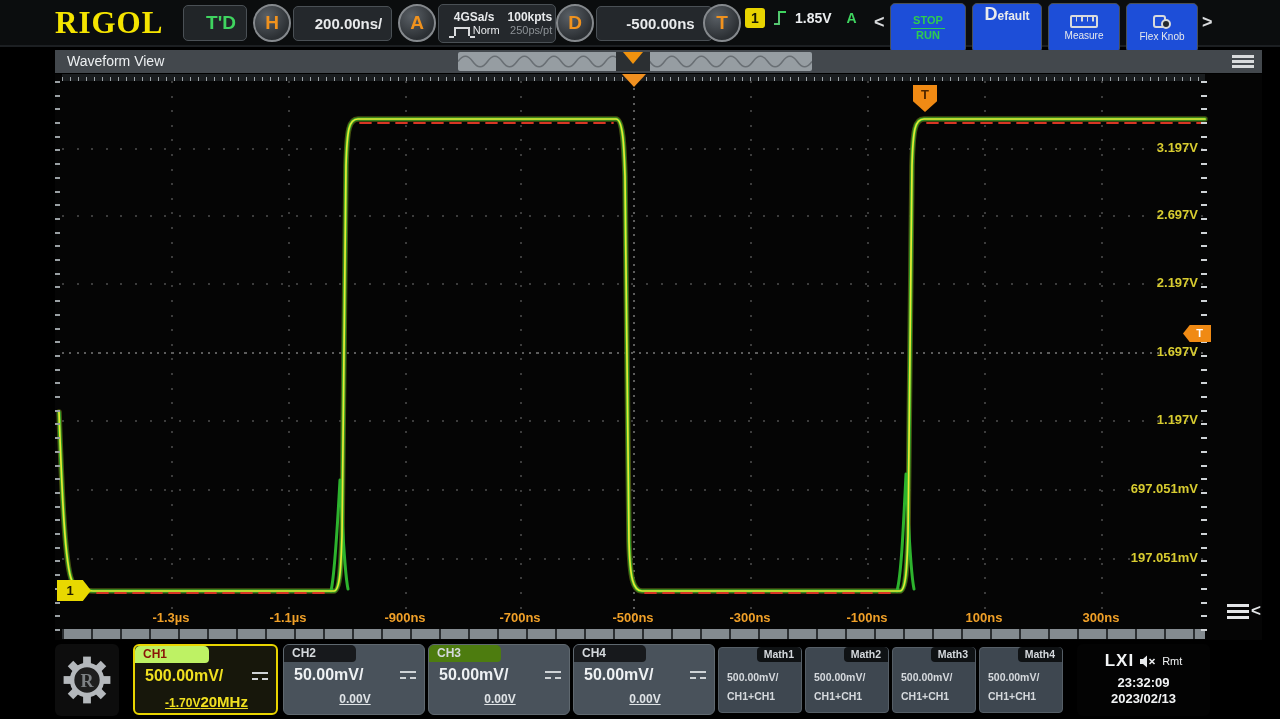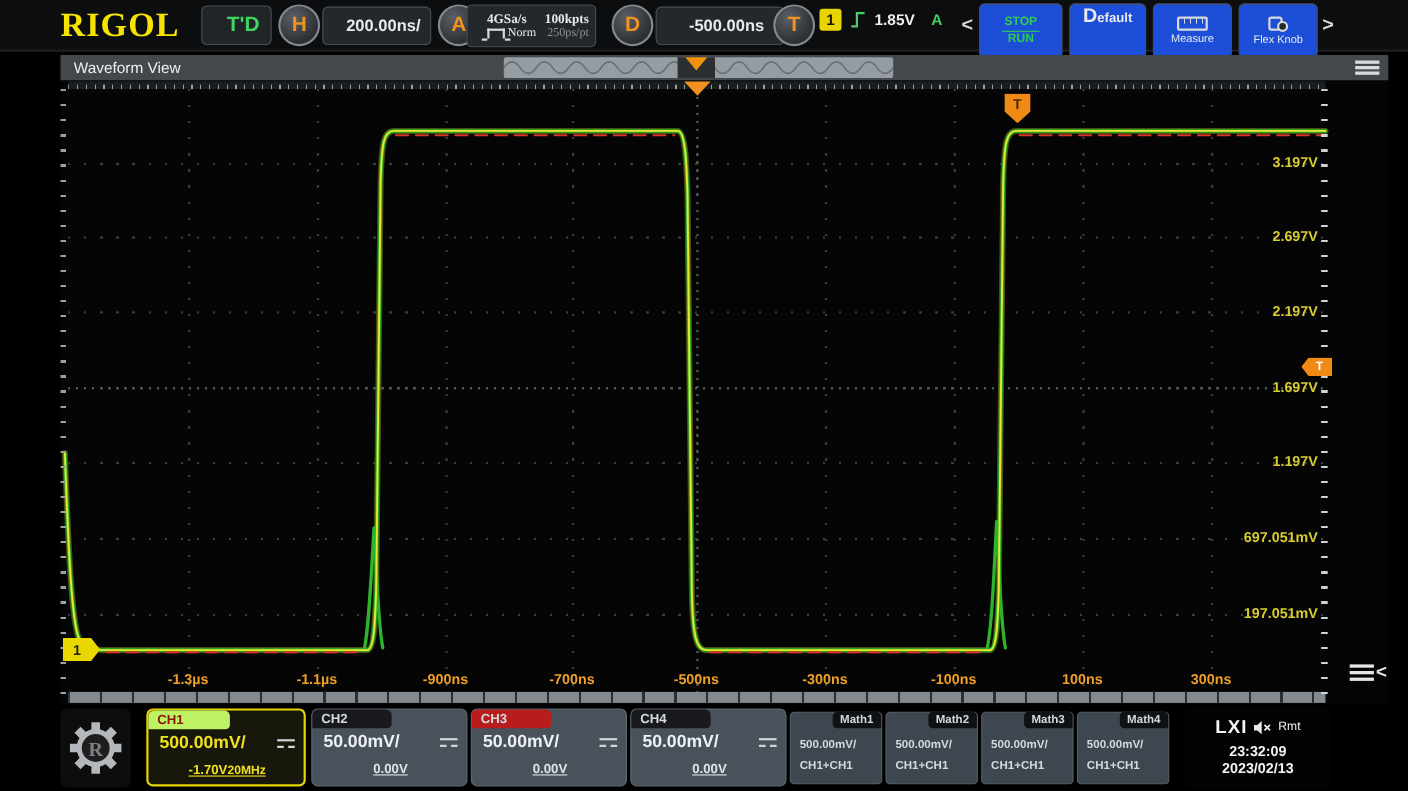--- a/index.html
+++ b/index.html
@@ -88,21 +88,21 @@
 
   <div class="topbar">
     <div class="logo">RIGOL</div>
 
     <div class="pill tstat">T'D</div>
 
     <div class="circlebtn" style="left:253px;">H</div>
     <div class="pill" style="left:293px; top:6px; width:99px; height:35px; font-size:15px; font-weight:bold;">200.00ns/</div>
 
     <div class="circlebtn" style="left:398px;">A</div>
-    <div class="pill" style="left:424px; top:4px; width:118px; height:39px; gap:8px;font-family:Liberation Serif, serif;">
+    <div class="pill" style="left:438px; top:4px; width:118px; height:39px; gap:8px;">
       <div class="acqcol" style="align-items:flex-start;">
         <span style="font-size:12px; font-weight:bold;">4GSa/s</span>
         <span style="font-size:11px;"><span class="sqwave"></span><span>Norm</span></span>
       </div>
       <div class="acqcol" style="align-items:flex-end;">
         <span style="font-size:12px; font-weight:bold;">100kpts</span>
         <span style="font-size:11px;" class="dim">250ps/pt</span>
       </div>
     </div>
 
@@ -258,40 +258,40 @@
 
     <div class="chtile" style="left:133px; width:145px; background:#17170b; border:2px solid #e8d400;">
       <div class="chtab" style="background:#bef264; color:#8a1408; width:74px;">CH1</div>
       <div class="chvals">
         <div class="row1">
           <span class="scaletxt" style="color:#f0e020;">500.00mV/</span>
           <span class="dcicon"></span>
         </div>
         <div class="offtxt" style="color:#f0e020;">
           <span>-1.70V</span>
-          <span style="font-size:11px;">20MHz</span>
+          <span style="font-size:15px;">20MHz</span>
         </div>
       </div>
     </div>
 
     <div class="chtile" style="left:283px; width:142px; background:#49525b; border:1px solid #5f686f;">
       <div class="chtab" style="background:#17191c; color:#d5d9dd; width:72px;">CH2</div>
       <div class="chvals">
         <div class="row1">
           <span class="scaletxt" style="color:#eef1f3;">50.00mV/</span>
           <span class="dcicon"></span>
         </div>
         <div class="offtxt" style="color:#dfe3e6;">
             <span>0.00V</span>
           </div>
       </div>
     </div>
 
     <div class="chtile" style="left:428px; width:142px; background:#49525b; border:1px solid #5f686f;">
-      <div class="chtab" style="background:#b91c1c; color:#d5d9dd; width:72px;">CH3</div>
+      <div class="chtab" style="background:#4d7c0f; color:#d5d9dd; width:72px;">CH3</div>
       <div class="chvals">
         <div class="row1">
           <span class="scaletxt" style="color:#eef1f3;">50.00mV/</span>
           <span class="dcicon"></span>
         </div>
         <div class="offtxt" style="color:#dfe3e6;">
             <span>0.00V</span>
           </div>
       </div>
     </div>

